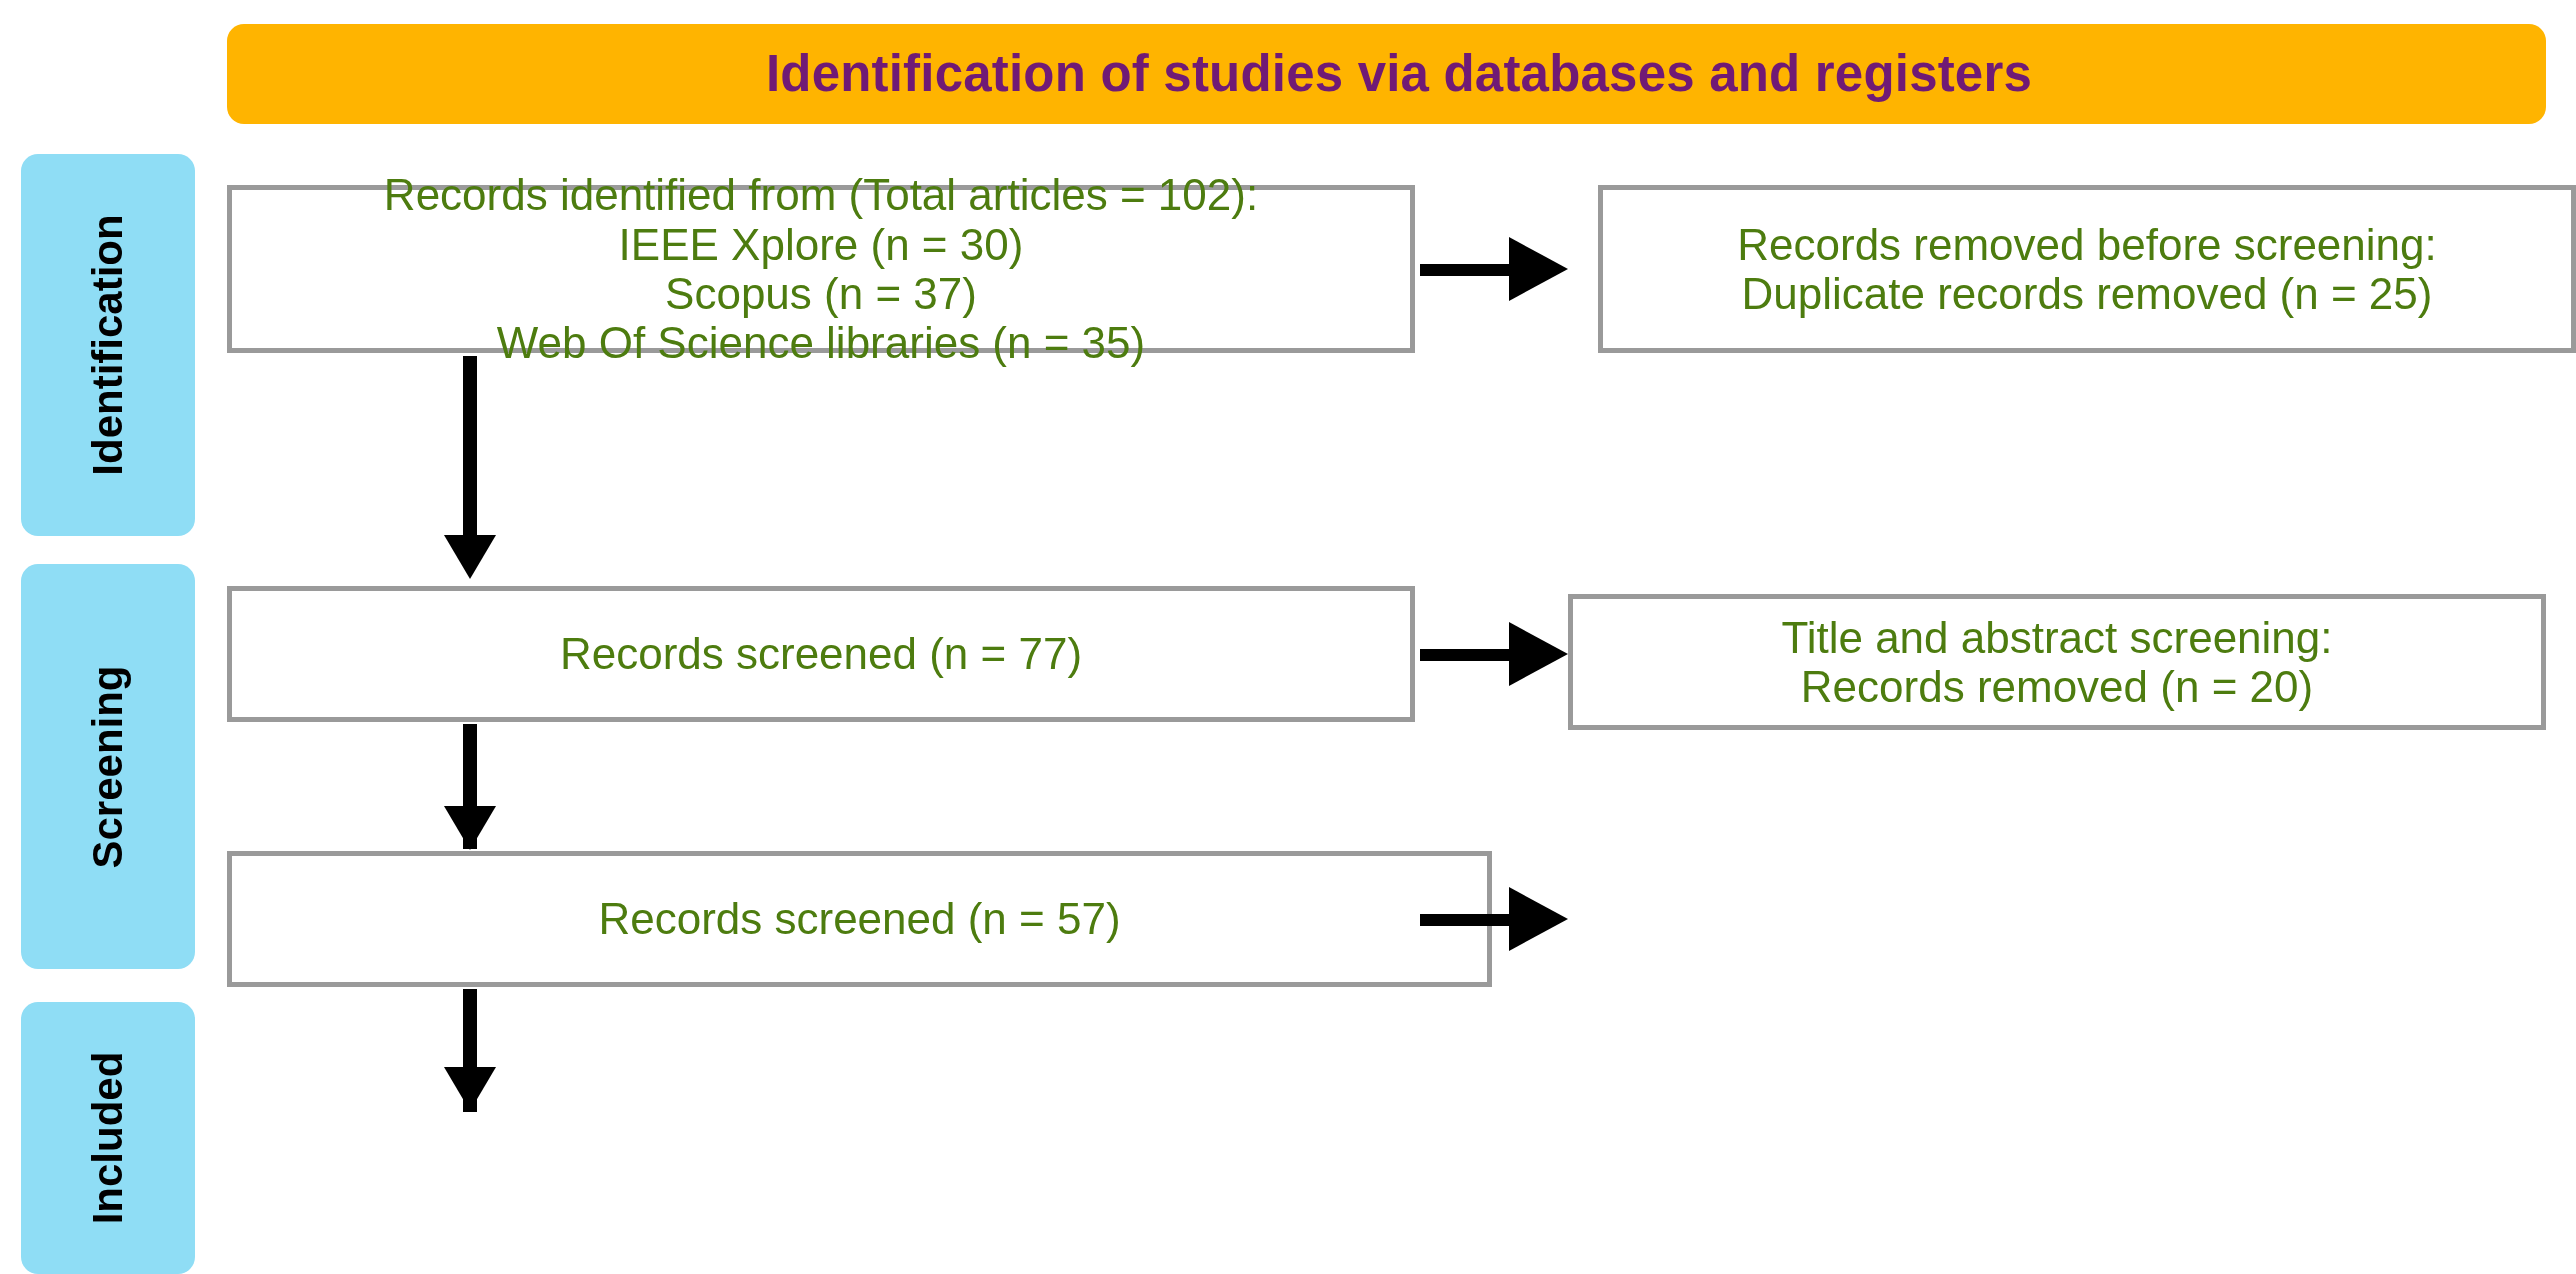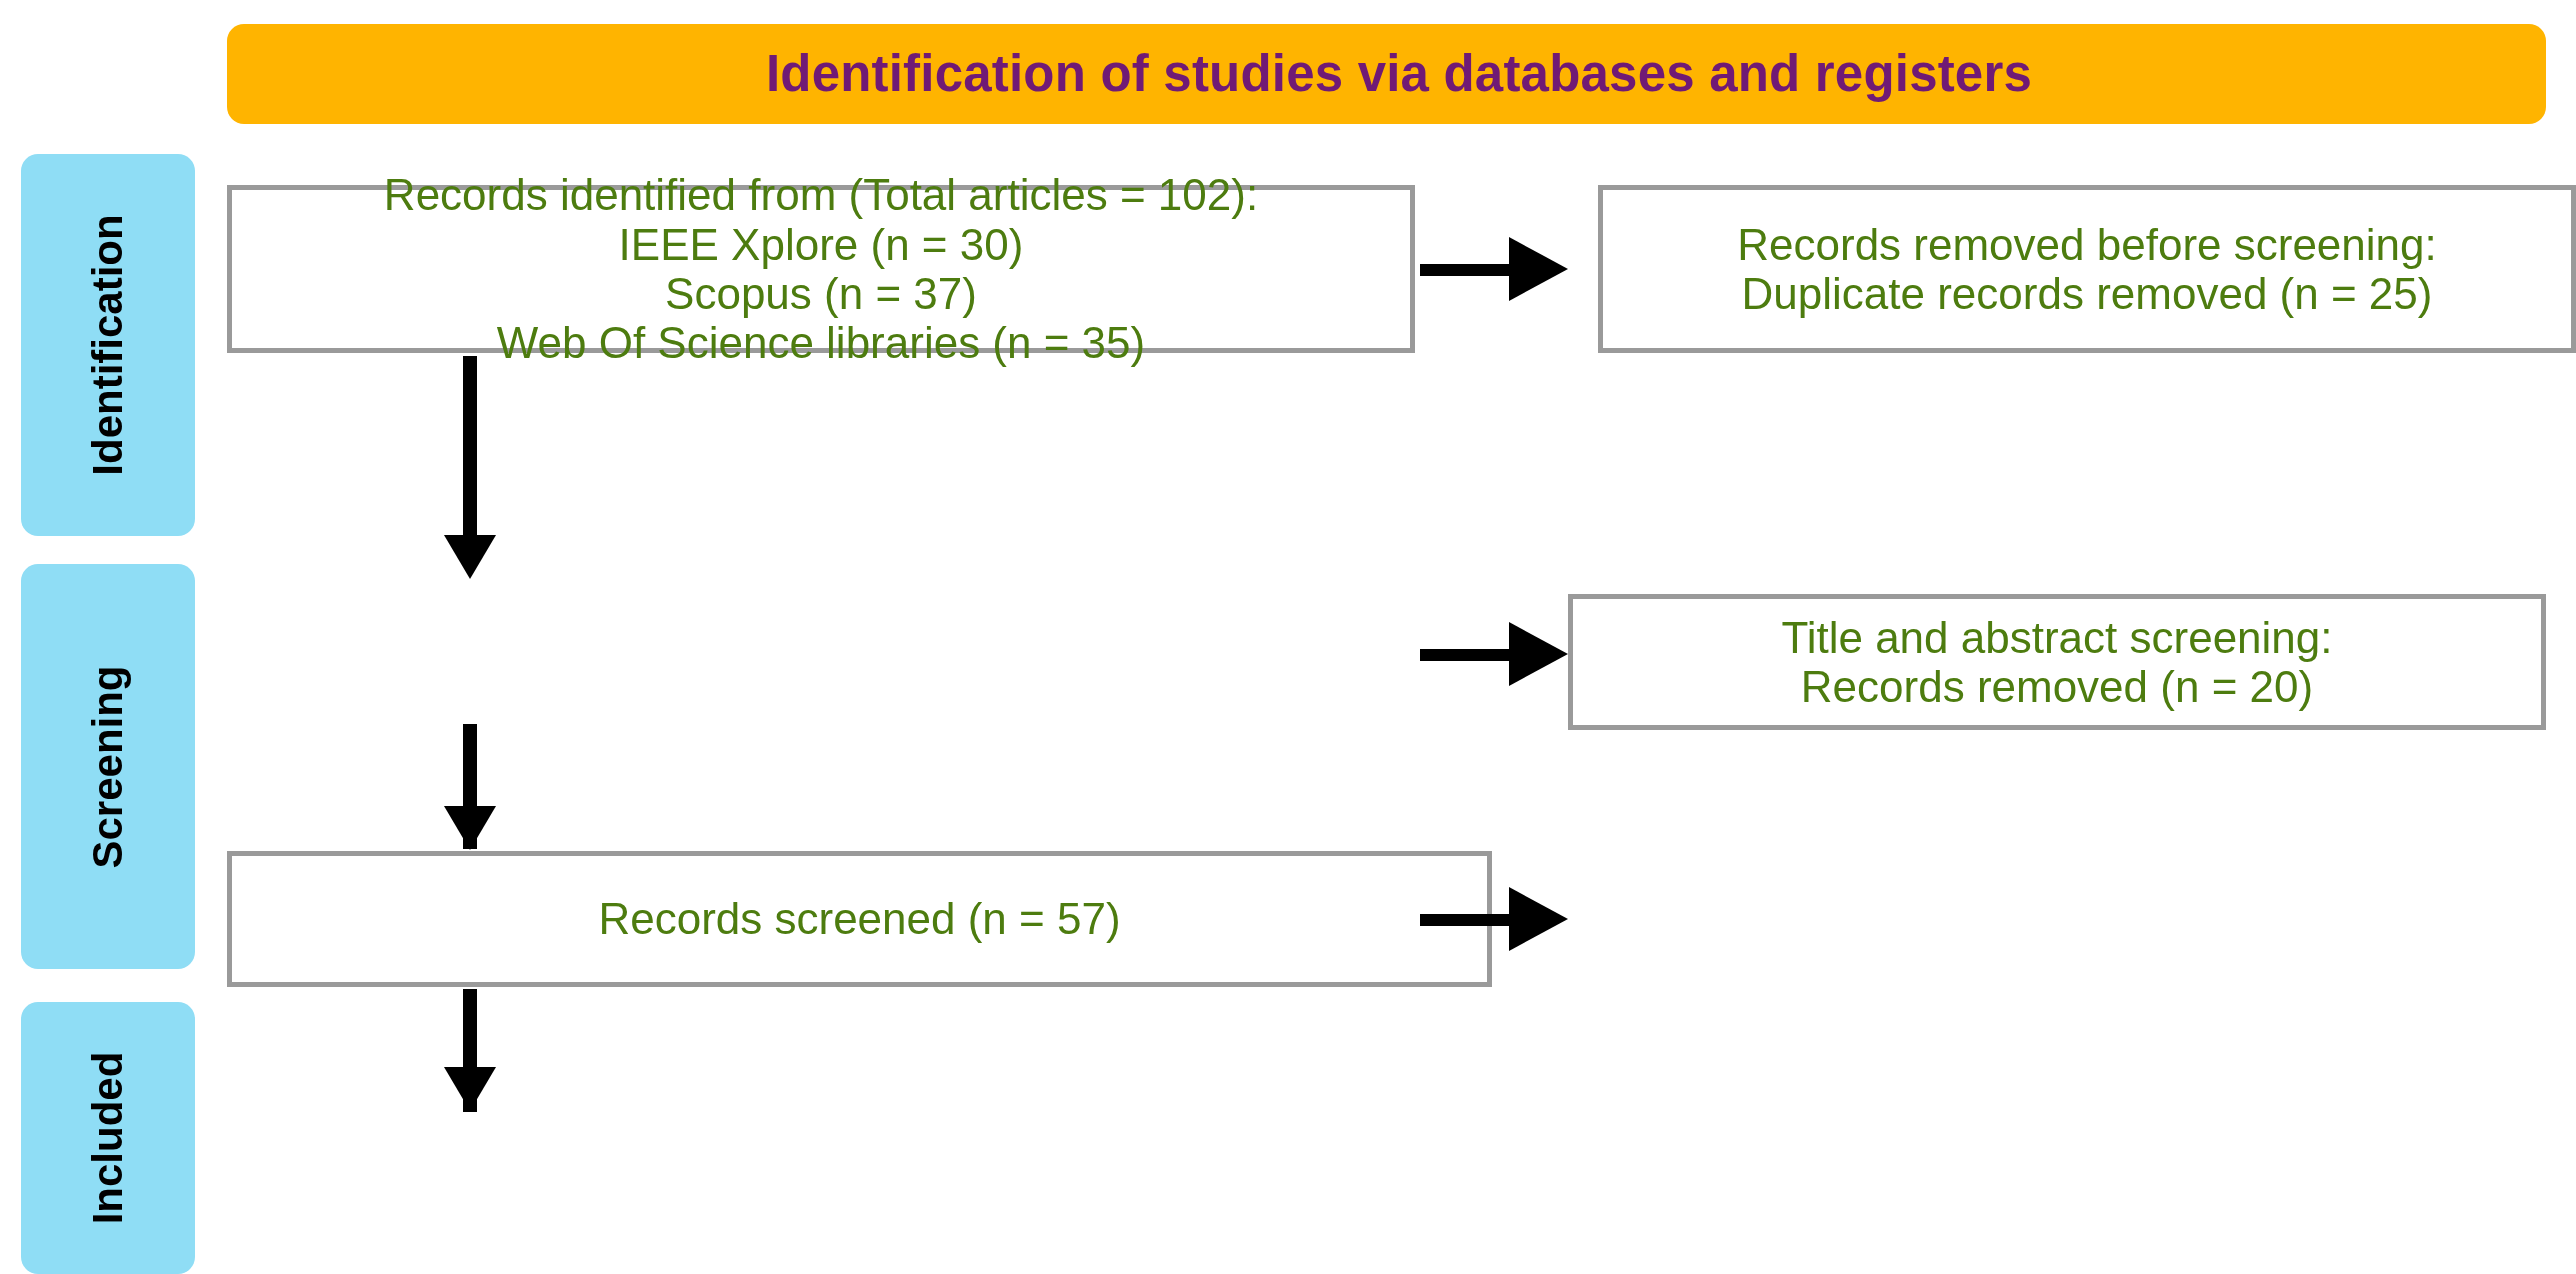--- a/index.html
+++ b/index.html
@@ -156,20 +156,23 @@
   <div class="conn">
     <div class="h-arrow-shaft" style="left:1420px; top:264px; width:113px;"></div>
     <div class="h-arrow-head" style="left:1509px; top:237px;"></div>
   </div>
 
   <div class="conn">
     <div class="v-arrow-shaft" style="left:463px; top:356px; height:182px;"></div>
     <div class="v-arrow-head" style="left:444px; top:535px;"></div>
   </div>
 
+  <div class="flow-box box-screened-77">
+    <div class="flow-box-text">Records screened (n = 77)</div>
+  </div>
 
   <div class="flow-box box-title-abstract">
     <div class="flow-box-text">Title and abstract screening:
 Records removed (n = 20)</div>
   </div>
 
   <div class="conn">
     <div class="h-arrow-shaft" style="left:1420px; top:649px; width:113px;"></div>
     <div class="h-arrow-head" style="left:1509px; top:622px;"></div>
   </div>

